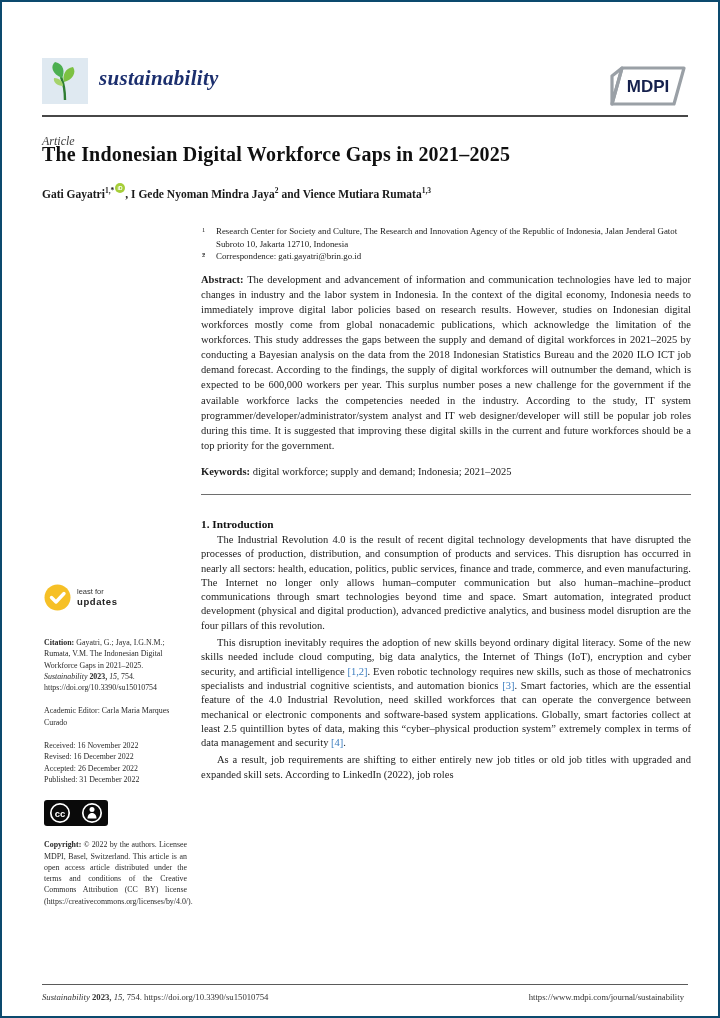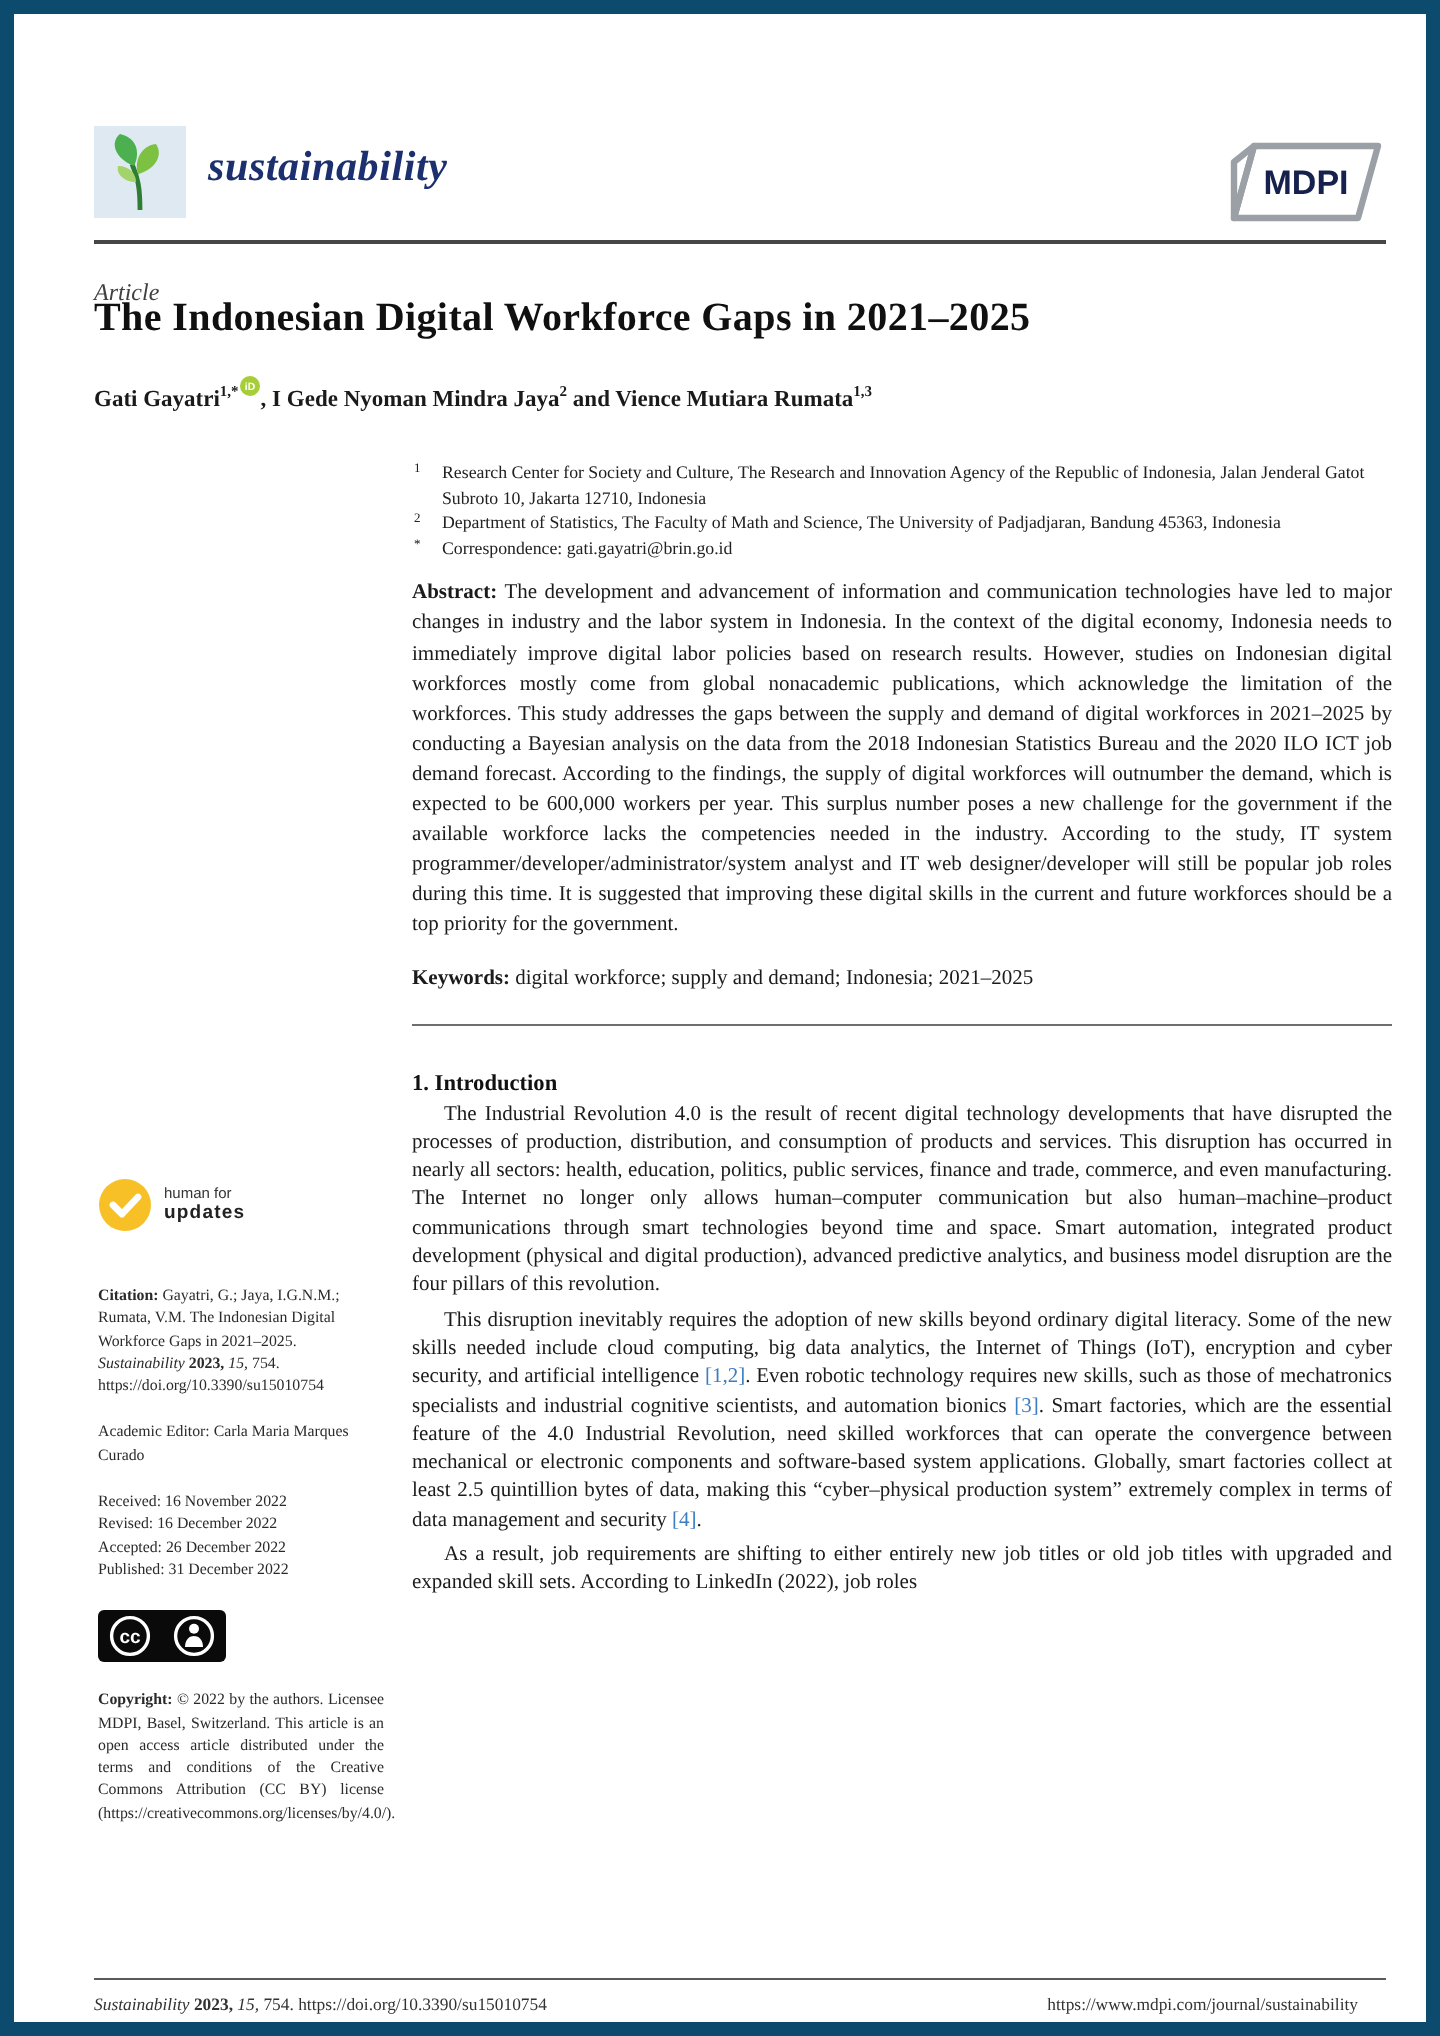--- a/index.html
+++ b/index.html
@@ -1,20 +1,20 @@
 <!DOCTYPE html>
 <html><head>
 <meta charset="utf-8">
 <style>
   * { margin:0; padding:0; box-sizing:border-box; }
   html,body { background:#f2f2f2; }
   body { font-family:"Liberation Serif", serif; color:#1d1d1d; }
   .page {
     position:relative; width:720px; height:1018px; margin:0 auto;
-    background:#ffffff; border:7px solid #0c4a6e; overflow:hidden;
+    background:#ffffff; border:2px solid #0c4a6e; overflow:hidden;
   }
 
   
   .logo-box { position:absolute; left:40px; top:56px; width:46px; height:46px; background:#dfe9f1; }
   .journal-name {
     position:absolute; left:97px; top:64px;
     font-size:21px; font-style:italic; font-weight:600; color:#1c2f6e; letter-spacing:.3px;
   }
   .mdpi-logo { position:absolute; left:606px; top:60px; width:80px; height:48px; }
   .header-rule { position:absolute; left:40px; top:113px; width:646px; height:2px; background:#474747; }
@@ -94,21 +94,20 @@
           <text x="5" y="7.2" text-anchor="middle" font-family="Liberation Sans, sans-serif" font-size="5.2" fill="#ffffff">iD</text>
         </svg></span><span>, </span><span>I Gede Nyoman Mindra Jaya</span><sup>2</sup><span> and </span><span>Vience Mutiara Rumata</span><sup>1,3</sup></div>
 
   <div class="main-col">
     <div class="affil-row">
       <span class="affil-marker">1</span>
       <span>Research Center for Society and Culture, The Research and Innovation Agency of the Republic of Indonesia, Jalan Jenderal Gatot Subroto 10, Jakarta 12710, Indonesia</span>
     </div>
     <div class="affil-row">
       <span class="affil-marker">2</span>
-      <span>Department of Statistics, The Faculty of Math and Science, The University of Padjadjaran, Bandung 45363, Indonesia</span>
     </div>
     <div class="affil-row">
       <span class="affil-marker">*</span>
       <span>Correspondence:</span>
       <span>gati.gayatri@brin.go.id</span>
     </div>
 
     <p class="abstract-par"><span class="bold">Abstract:</span> <span>The development and advancement of information and communication technologies have led to major changes in industry and the labor system in Indonesia. In the context of the digital economy, Indonesia needs to immediately improve digital labor policies based on research results. However, studies on Indonesian digital workforces mostly come from global nonacademic publications, which acknowledge the limitation of the workforces. This study addresses the gaps between the supply and demand of digital workforces in 2021–2025 by conducting a Bayesian analysis on the data from the 2018 Indonesian Statistics Bureau and the 2020 ILO ICT job demand forecast. According to the findings, the supply of digital workforces will outnumber the demand, which is expected to be 600,000 workers per year. This surplus number poses a new challenge for the government if the available workforce lacks the competencies needed in the industry. According to the study, IT system programmer/developer/administrator/system analyst and IT web designer/developer will still be popular job roles during this time. It is suggested that improving these digital skills in the current and future workforces should be a top priority for the government.</span></p>
 
     <p class="keywords-par"><span class="bold">Keywords:</span> <span>digital workforce; supply and demand; Indonesia; 2021–2025</span></p>
@@ -122,21 +121,21 @@
   </div>
 
   <div class="sidebar">
 
     <div class="check-badge">
       <svg class="check-circle" viewBox="0 0 27 27">
         <circle cx="13.5" cy="13.5" r="13" fill="#f6c026"></circle>
         <path d="M7.5 13.5 L12 18 L20 9.5" stroke="#ffffff" stroke-width="3.4" fill="none" stroke-linecap="round" stroke-linejoin="round"></path>
       </svg>
       <div class="check-text">
-        <div class="l1">human for</div>
+        <div class="l1">least for</div>
         <div class="l2">updates</div>
       </div>
     </div>
 
     <div class="citation-block"><span class="bold">Citation:</span> <span>Gayatri, G.; Jaya, I.G.N.M.; Rumata, V.M. The Indonesian Digital Workforce Gaps in 2021–2025.</span> <span class="italic">Sustainability</span> <span class="bold">2023,</span> <span class="italic">15,</span> <span>754.</span> <span>https://doi.org/10.3390/su15010754</span></div>
 
     <div class="side-block">Academic Editor: Carla Maria Marques Curado</div>
 
     <div class="side-block">
       <div>Received: 16 November 2022</div>

